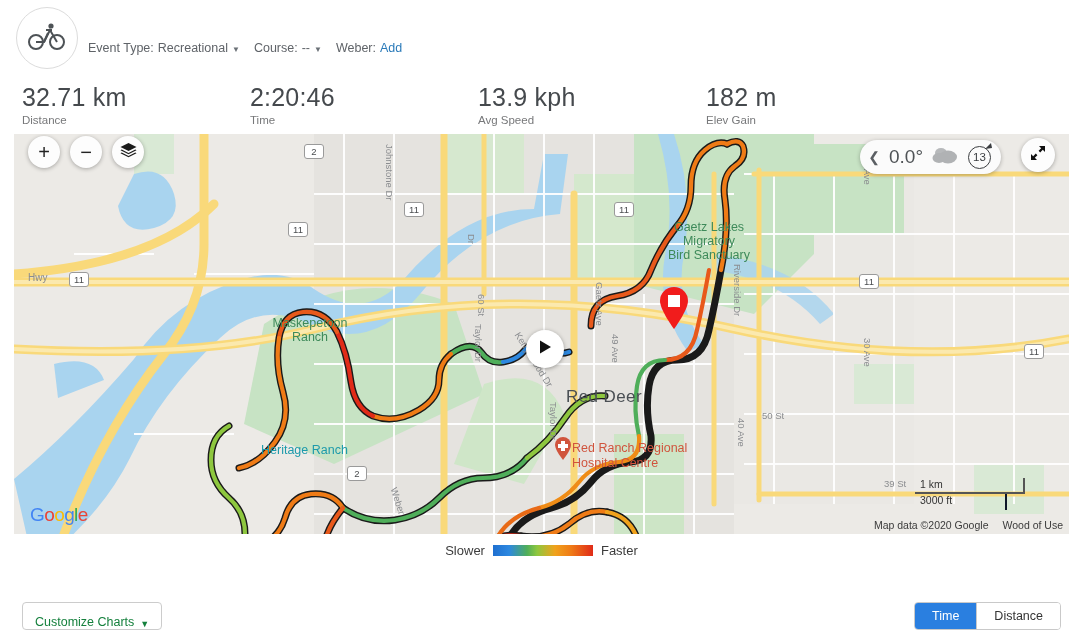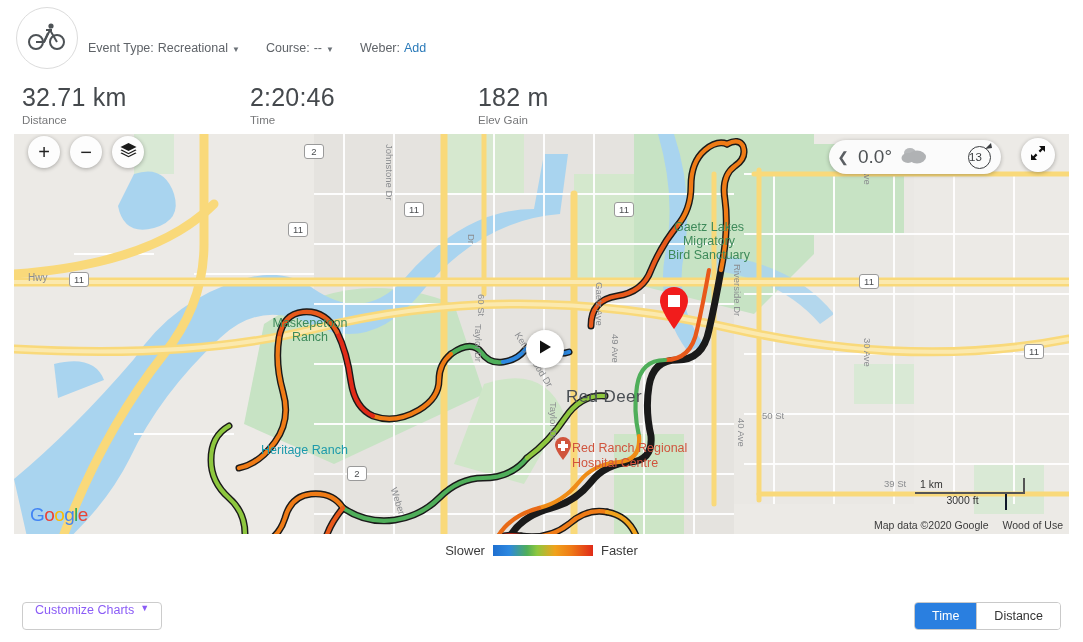--- a/index.html
+++ b/index.html
@@ -22,21 +22,21 @@
     display:flex; align-items:center; justify-content:center;
   }
   .title-row { position:absolute; left:88px; top:2px; display:flex; align-items:center; }
   .activity-title {
     font-size:27px; font-weight:400; color:#4a4a4a; line-height:34px;
     letter-spacing:.1px;
   }
   .edit-pencil { margin-left:10px; margin-top:6px; cursor:pointer; }
   .meta-row {
     position:absolute; left:88px; top:41px;
-    font-size:12.5px; color:#5f6368; display:flex; align-items:center; gap:26px;
+    font-size:12.5px; color:#5f6368; display:flex; align-items:center; gap:14px;
   }
   .meta-item { display:flex; align-items:center; gap:4px; cursor:pointer; }
   .meta-item .caret { font-size:8px; color:#6b7177; position:relative; top:1px; }
   .meta-label { color:#5f6368; }
   .link-blue { color:#2a7ab9; cursor:pointer; }
 
   
   .stats { display:flex; padding:12px 0 8px 22px; }
   .stat { width:228px; }
   .stat-value { font-size:25px; font-weight:300; color:#45494d; line-height:30px; letter-spacing:.2px; }
@@ -62,22 +62,22 @@
     position:absolute; right:68px; top:6px; height:34px;
     background:#fbfbfb; border-radius:18px;
     box-shadow:0 1px 4px rgba(0,0,0,.28);
     display:flex; align-items:center; gap:9px; padding:0 10px 0 8px;
   }
   .weather-pill .back-arrow { color:#5b5f63; font-size:14px; cursor:pointer; }
   .weather-temp { font-size:19px; color:#4f5356; font-weight:300; }
   .wind-badge {
     width:23px; height:23px; border-radius:50%;
     border:1.4px solid #3b3e41; color:#3b3e41;
-    display:flex; align-items:center; justify-content:flex-start;
-    font-size:11.5px; position:relative;margin-left:31px;
+    display:flex; align-items:center; justify-content:center;
+    font-size:11.5px; position:relative;
   }
   .expand-btn {
     position:absolute; right:14px; top:4px;
     width:34px; height:34px; border-radius:50%; background:#fdfdfd;
     box-shadow:0 1px 4px rgba(0,0,0,.3);
     display:flex; align-items:center; justify-content:center; cursor:pointer;
   }
 
   .play-btn {
     position:absolute; left:512px; top:495px;
@@ -96,36 +96,36 @@
 
   .attribution {
     position:absolute; right:6px; bottom:3px; font-size:10.5px; color:#3b3b3b;
     display:flex; gap:14px; align-items:center;
   }
   .attribution .tos { cursor:pointer; }
 
   .scalebar { position:absolute; right:44px; bottom:24px; width:110px; font-size:10.5px; color:#333; }
   .scalebar .row { position:relative; height:16px; }
   .sb-km { border-right:2px solid #555; border-bottom:2px solid #555; padding-left:5px; }
-  .sb-ft { border-right:2px solid #0f172a; padding-left:5px; width:92px;text-align:center; }
+  .sb-ft { border-right:2px solid #0f172a; padding-left:5px; width:92px; }
 
   
   .legend { display:flex; align-items:center; justify-content:center; gap:8px; margin-top:9px; font-size:13px; color:#3c3c3c; }
   .legend-bar {
     width:100px; height:11px;
     background:linear-gradient(to right,#1f6fd0 0%,#2d88e0 16%,#4fae5a 34%,#8ec73f 44%,#f0a21c 62%,#ef7b16 78%,#e02b18 100%);
   }
 
   
   .footer { position:absolute; left:0; right:0; bottom:10px; height:30px; padding:0 22px; }
   .customize-btn {
     position:absolute; left:22px; top:0; height:28px;
     border:1px solid #ccc; border-radius:4px; background:#fff;
-    font-size:12.5px; color:#8b5cf6; padding:0 12px;
-    display:flex; align-items:flex-start; gap:6px; cursor:pointer;
+    font-size:12.5px; color:#15803d; padding:0 12px;
+    display:flex; align-items:flex-end; gap:6px; cursor:pointer;
   }
   .toggle-group { position:absolute; right:22px; top:0; display:flex; height:28px; border-radius:4px; overflow:hidden; border:1px solid #c9c9c9; }
   .toggle-btn {
     font-size:12.5px; padding:0 17px; display:flex; align-items:center; cursor:pointer;
     background:#fff; color:#333;
   }
   .toggle-btn.active { background:#2a7fe0; color:#fff; }
   .toggle-btn + .toggle-btn { border-left:1px solid #c9c9c9; }
 
   
@@ -180,20 +180,24 @@
 </div>
 
 <div class="stats">
   <div class="stat">
     <div class="stat-value">32.71 km</div>
     <div class="stat-label">Distance</div>
   </div>
   <div class="stat">
     <div class="stat-value">2:20:46</div>
     <div class="stat-label">Time</div>
+  </div>
+  <div class="stat">
+    <div class="stat-value">13.9 kph</div>
+    <div class="stat-label">Avg Speed</div>
   </div>
   <div class="stat">
     <div class="stat-value">182 m</div>
     <div class="stat-label">Elev Gain</div>
   </div>
 </div>
 
 <div class="map-wrap">
 
   <svg class="map-canvas" viewBox="0 0 1055 400">

